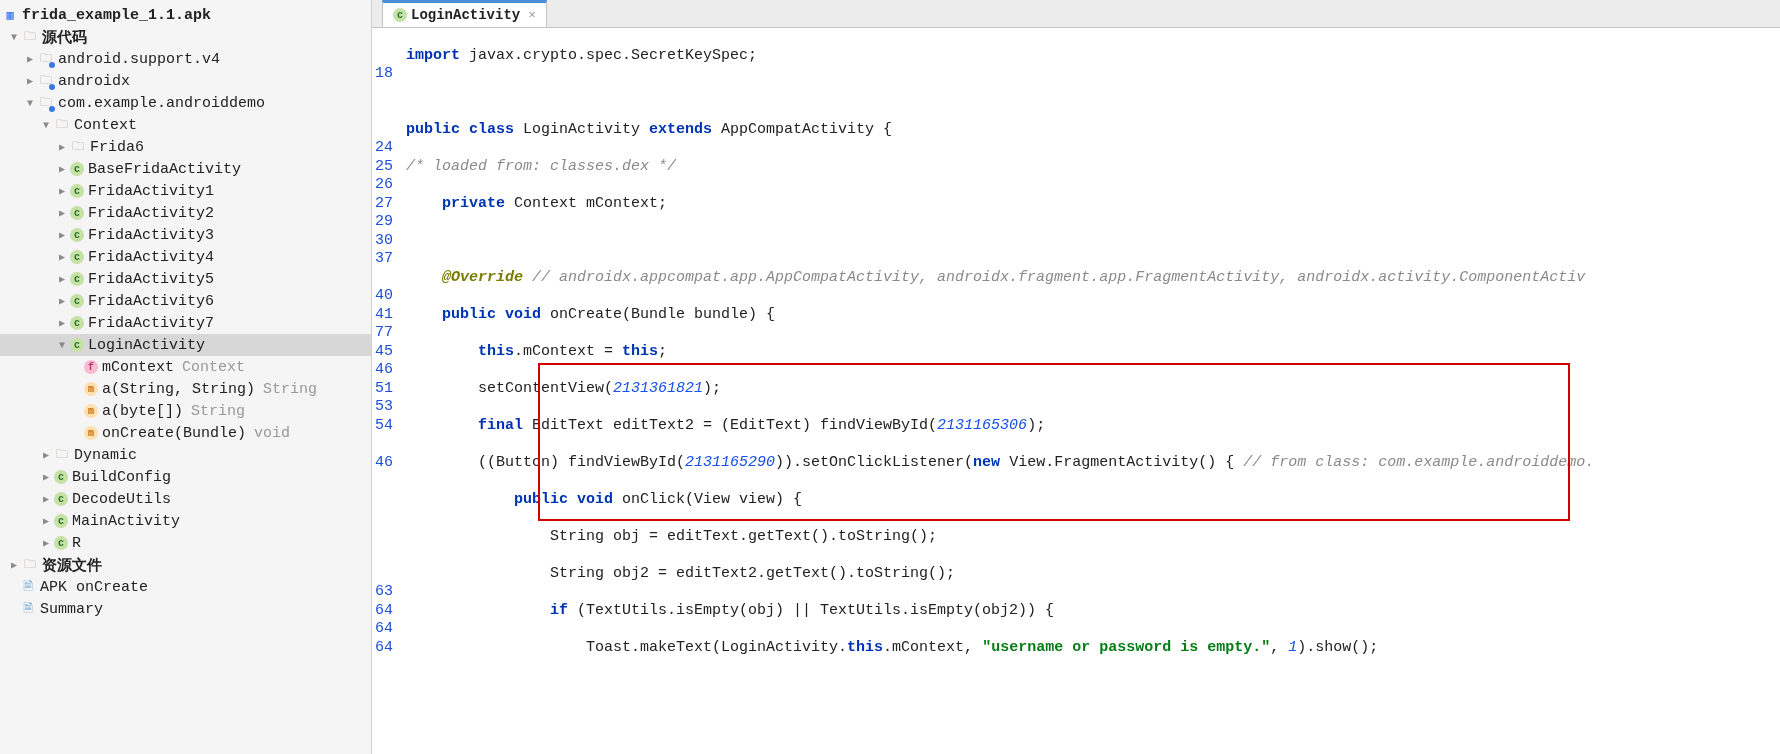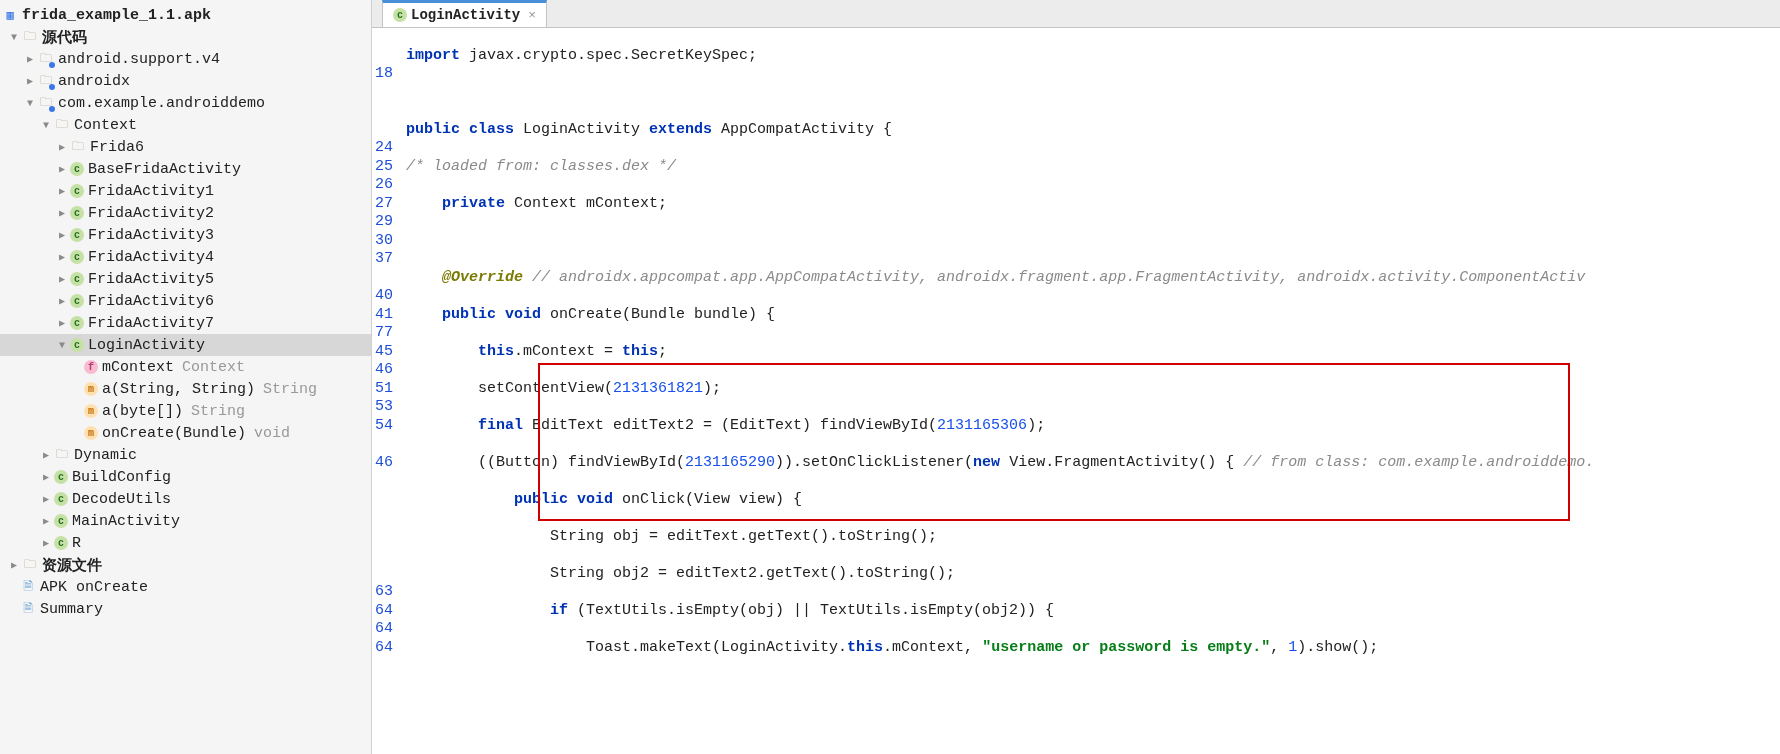--- a/index.html
+++ b/index.html
@@ -119,21 +119,21 @@
     white-space: pre;
     position: relative;
     flex:1;
     min-width:0;
   }
   .line { height:18.5px; }
   .kw { color:#0033b3; font-weight:600;}
   .ann { color:#7a7a00; font-weight:600;font-style:italic;}
   .cm { color:#8a8a8a; font-style:italic;}
   .str { color:#067d17; font-weight:600;}
-  .num { color:#1750eb;}
+  .num { color:#1750eb;font-style:italic;}
   .this { color:#0033b3; font-weight:600;}
   .redbox {
     position:absolute;
     border:2px solid #d00000;
     pointer-events:none;
   }
 </style>
 </head>
 <body>
 

